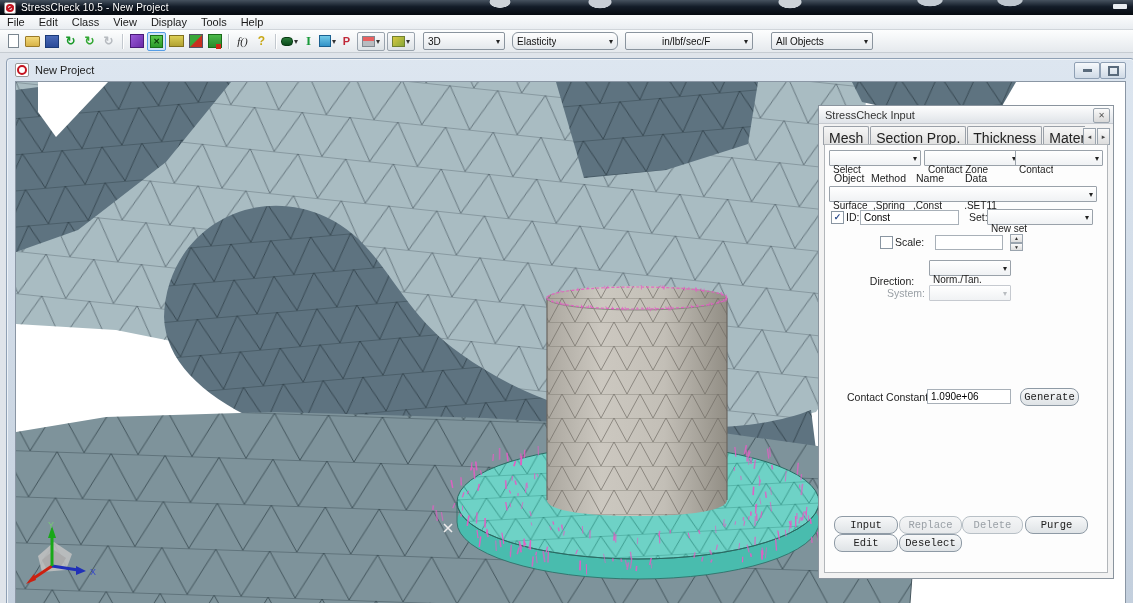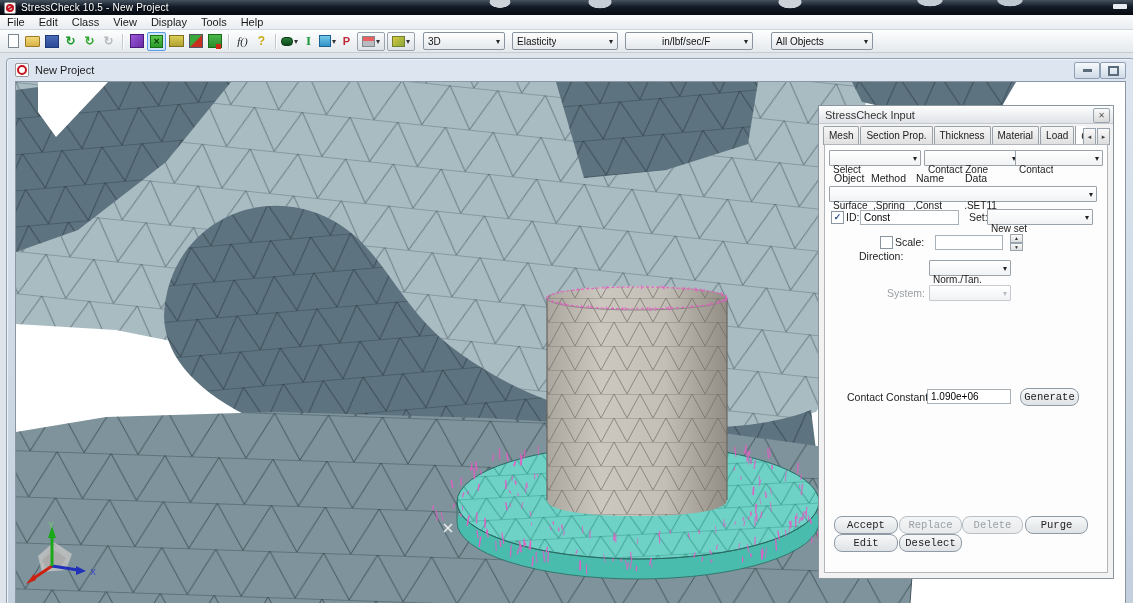--- a/index.html
+++ b/index.html
@@ -88,21 +88,21 @@
     border:1px solid #8a949e;box-shadow:0 0 0 1px #d8dcе0,2px 3px 8px rgba(0,0,0,.4);font-size:10.5px;color:#222;}
   .dlg-title{position:absolute;left:0;top:0;width:100%;height:17px;
     background:linear-gradient(#fefefe,#dfe3e8);border-bottom:1px solid #c6cad0;
     display:flex;align-items:center;font-size:11px;color:#333;}
   .dlg-title span{margin-left:6px;}
   .dlg-close{position:absolute;right:3px;top:2px;width:15px;height:13px;border:1px solid #9aa4ae;border-radius:2px;
     background:linear-gradient(#fafafa,#d8d8d8);font-size:8px;color:#555;display:flex;align-items:center;justify-content:center;}
   .tabs{position:absolute;left:4px;top:20px;width:262px;height:19px;display:flex;overflow:hidden;}
   .tab{flex:none;border:1px solid #9aa0a8;border-bottom:none;border-radius:2px 2px 0 0;
     background:linear-gradient(#f6f6f6,#dedede);padding:3px 5px 0 5px;margin-right:1px;height:16px;
-    font-size:10px;white-space:nowrap;color:#222;}
+    font-size:14px;white-space:nowrap;color:#222;}
   .tab.active{background:#fdfdfd;position:relative;top:-1px;height:18px;padding-top:4px;font-size:10.5px;}
   .tabscroll{position:absolute;right:3px;top:22px;display:flex;}
   .tabscroll div{width:11px;height:15px;border:1px solid #9aa4ae;background:linear-gradient(#fafafa,#ddd);
     font-size:7px;display:flex;align-items:center;justify-content:center;color:#444;margin-left:1px;}
   .groupbox{position:absolute;left:5px;top:38px;right:5px;bottom:5px;background:#fdfdfd;border:1px solid #b2b6ba;}
   .dlg-combo{position:absolute;display:flex;justify-content:space-between;align-items:center;height:16px;
     border:1px solid #9aa2aa;background:linear-gradient(#fff,#f0f2f4);padding:0 3px;font-size:10px;box-sizing:border-box;border-radius:1px;}
   .dlg-combo .cv{white-space:pre;overflow:hidden;margin-top:23px;}
   .dlg-combo .ca{font-size:8px;color:#222;margin-left:3px;}
   .dlg-combo.disabled{border-color:#c6cad0;color:#aaa;}
@@ -178,21 +178,21 @@
       <div class="tb-icon i-bluefolder caret"></div>
       <div class="tb-icon i-pmark">
         <span class="glyph">P</span>
       </div>
       <div class="tb-icon i-secbtn caret"></div>
       <div class="tb-icon i-viewbtn caret"></div>
       <div class="tb-combo" style="width: 72px;">
         <span class="cv">3D</span>
         <span class="ca">▾</span>
       </div>
-      <div class="tb-combo" style="width: 96px;">
+      <div class="tb-combo" style="width: 96px; border-radius: 6px;">
         <span class="cv">Elasticity</span>
         <span class="ca">▾</span>
       </div>
       <div class="tb-combo" style="width: 86px; padding-left: 36px;">
         <span class="cv">in/lbf/sec/F</span>
         <span class="ca">▾</span>
       </div>
       <div class="tb-combo" style="width: 92px; margin-left: 18px;">
         <span class="cv">All Objects</span>
         <span class="ca">▾</span>
@@ -585,38 +585,38 @@
     </div>
 
     <div class="chk" style="left:61px;top:130px;"></div>
     <span class="dlg-label" style="left:76px;top:130px;">Scale:</span>
     <input class="dlg-input" style="left: 116px; top: 129px; width: 68px;" value="">
     <div class="spinner" style="left:191px;top:128px;">
         <div>▲</div>
         <div>▼</div>
       </div>
 
-    <span class="dlg-label" style="left:40px;top:144px;width:66px;text-align:left;">Direction:</span>
+    <span class="dlg-label" style="left:40px;top:169px;width:66px;text-align:center;">Direction:</span>
     <div class="dlg-combo" style="left:110px;top:154px;width:82px;">
       <span class="cv">Norm./Tan.</span>
         <span class="ca">▾</span>
     </div>
 
     <span class="dlg-label gray" style="left:40px;top:181px;width:66px;text-align:right;">System:</span>
     <div class="dlg-combo disabled" style="left:110px;top:179px;width:82px;">
       <span class="cv"></span>
         <span class="ca">▾</span>
     </div>
 
     <span class="dlg-label" style="left:28px;top:285px;">Contact Constant:</span>
     <input class="dlg-input" style="left: 108px; top: 283px; width: 84px;" value="1.090e+06">
     <div class="btn" style="left:201px;top:282px;width:57px;">Generate</div>
 
     <div id="actionBtns">
-        <div class="btn" style="left: 15px; top: 410px; width: 62px;">Accept</div>
+        <div class="btn" style="left: 15px; top: 410px; width: 62px;">Input</div>
         <div class="btn disabled" style="left: 80px; top: 410px; width: 61px;">Replace</div>
         <div class="btn disabled" style="left: 143px; top: 410px; width: 59px;">Delete</div>
         <div class="btn" style="left: 206px; top: 410px; width: 61px;">Purge</div>
         <div class="btn" style="left: 15px; top: 428px; width: 62px;">Edit</div>
         <div class="btn" style="left: 80px; top: 428px; width: 61px;">Deselect</div>
       </div>
   </div>
 
 </div>
 

